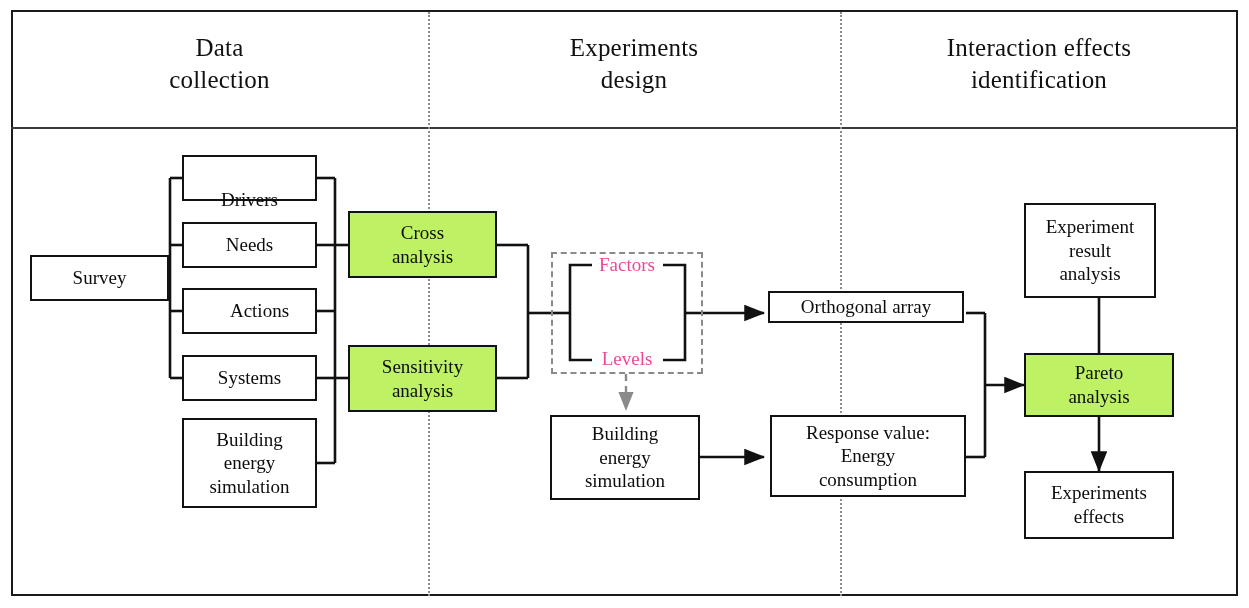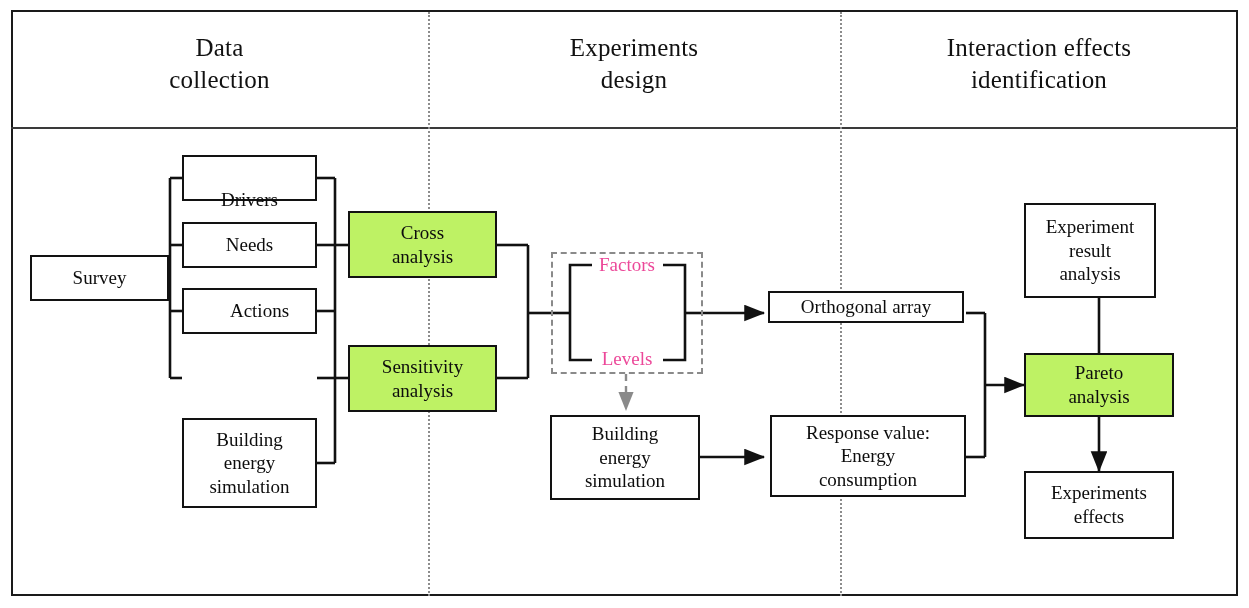--- a/index.html
+++ b/index.html
@@ -194,20 +194,23 @@
   </div>
 
   <div class="node" style="left:182px; top:222px; width:135px; height:46px;">
     <span class="label" style="white-space: pre-line;">Needs</span>
   </div>
 
   <div class="node" style="left:182px; top:288px; width:135px; height:46px;padding-left:20px;">
     <span class="label" style="white-space: pre-line;">Actions</span>
   </div>
 
+  <div class="node" style="left:182px; top:355px; width:135px; height:46px;">
+    <span class="label" style="white-space: pre-line;">Systems</span>
+  </div>
 
   <div class="node" style="left:182px; top:418px; width:135px; height:90px;">
     <span class="label" style="white-space: pre-line;">Building
 energy
 simulation</span>
   </div>
 
   <div class="node gray" style="left:348px; top:211px; width:149px; height:67px;">
     <span class="label" style="white-space: pre-line;">Cross
 analysis</span>

